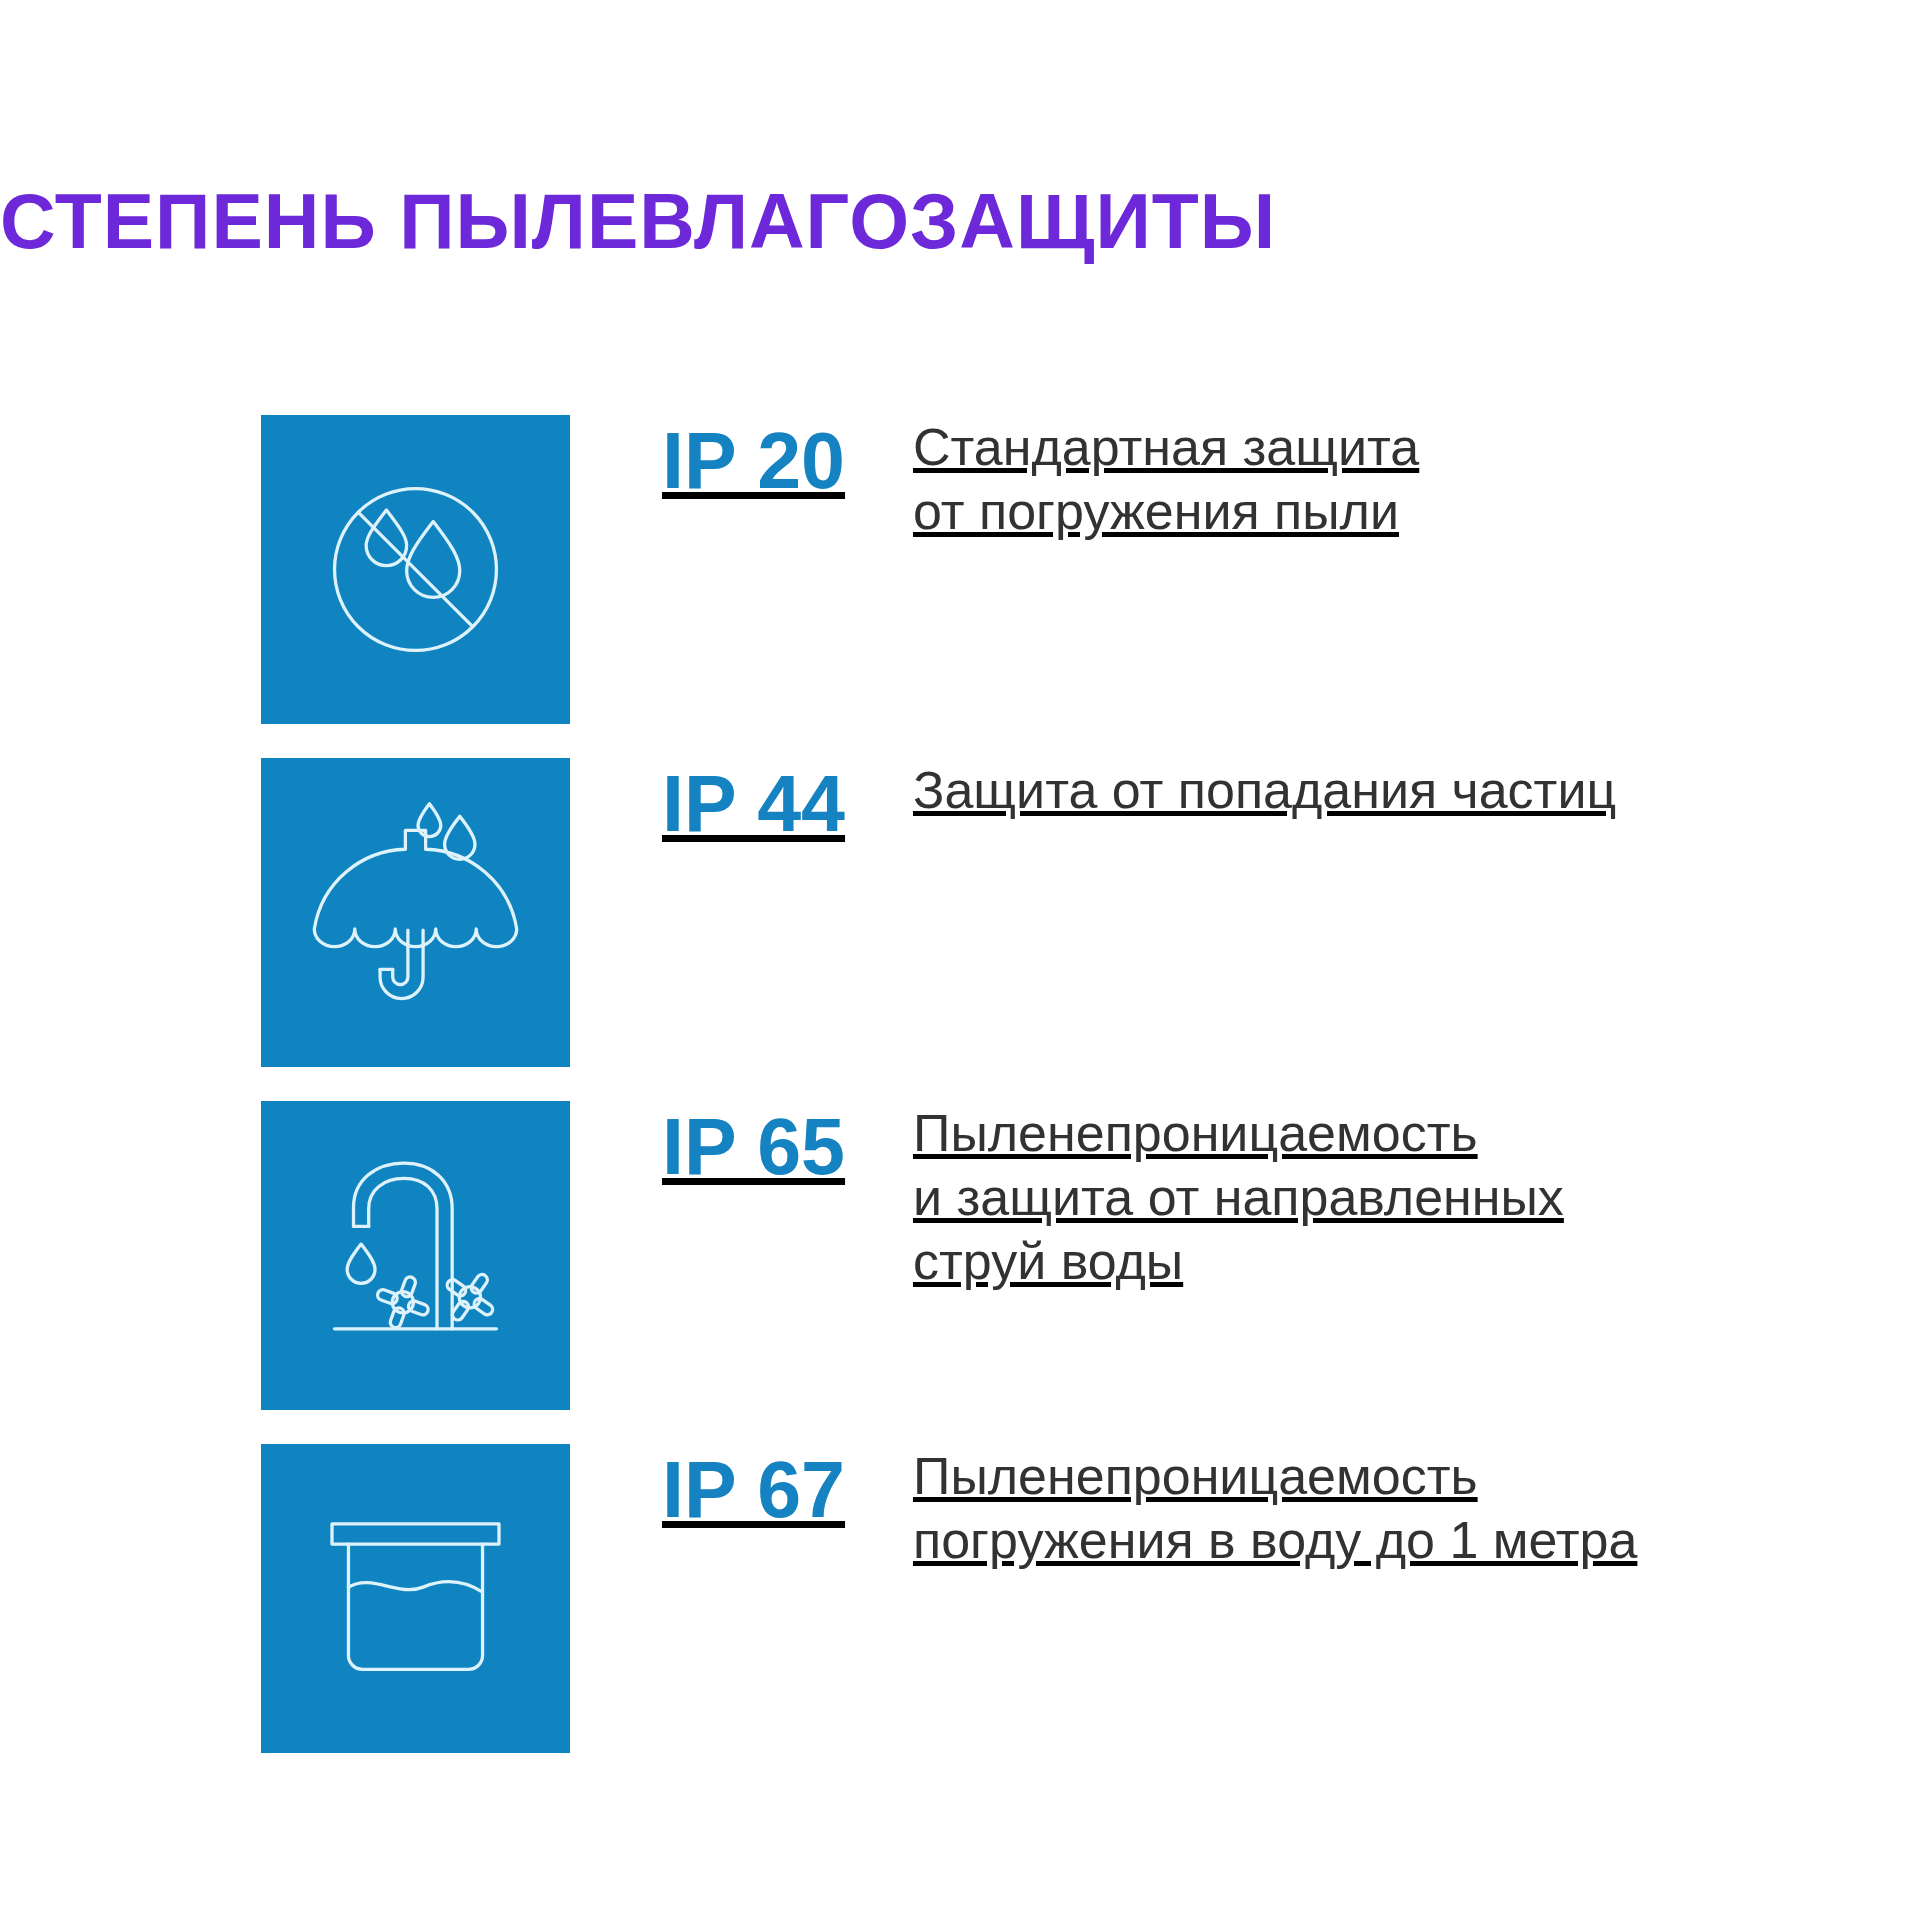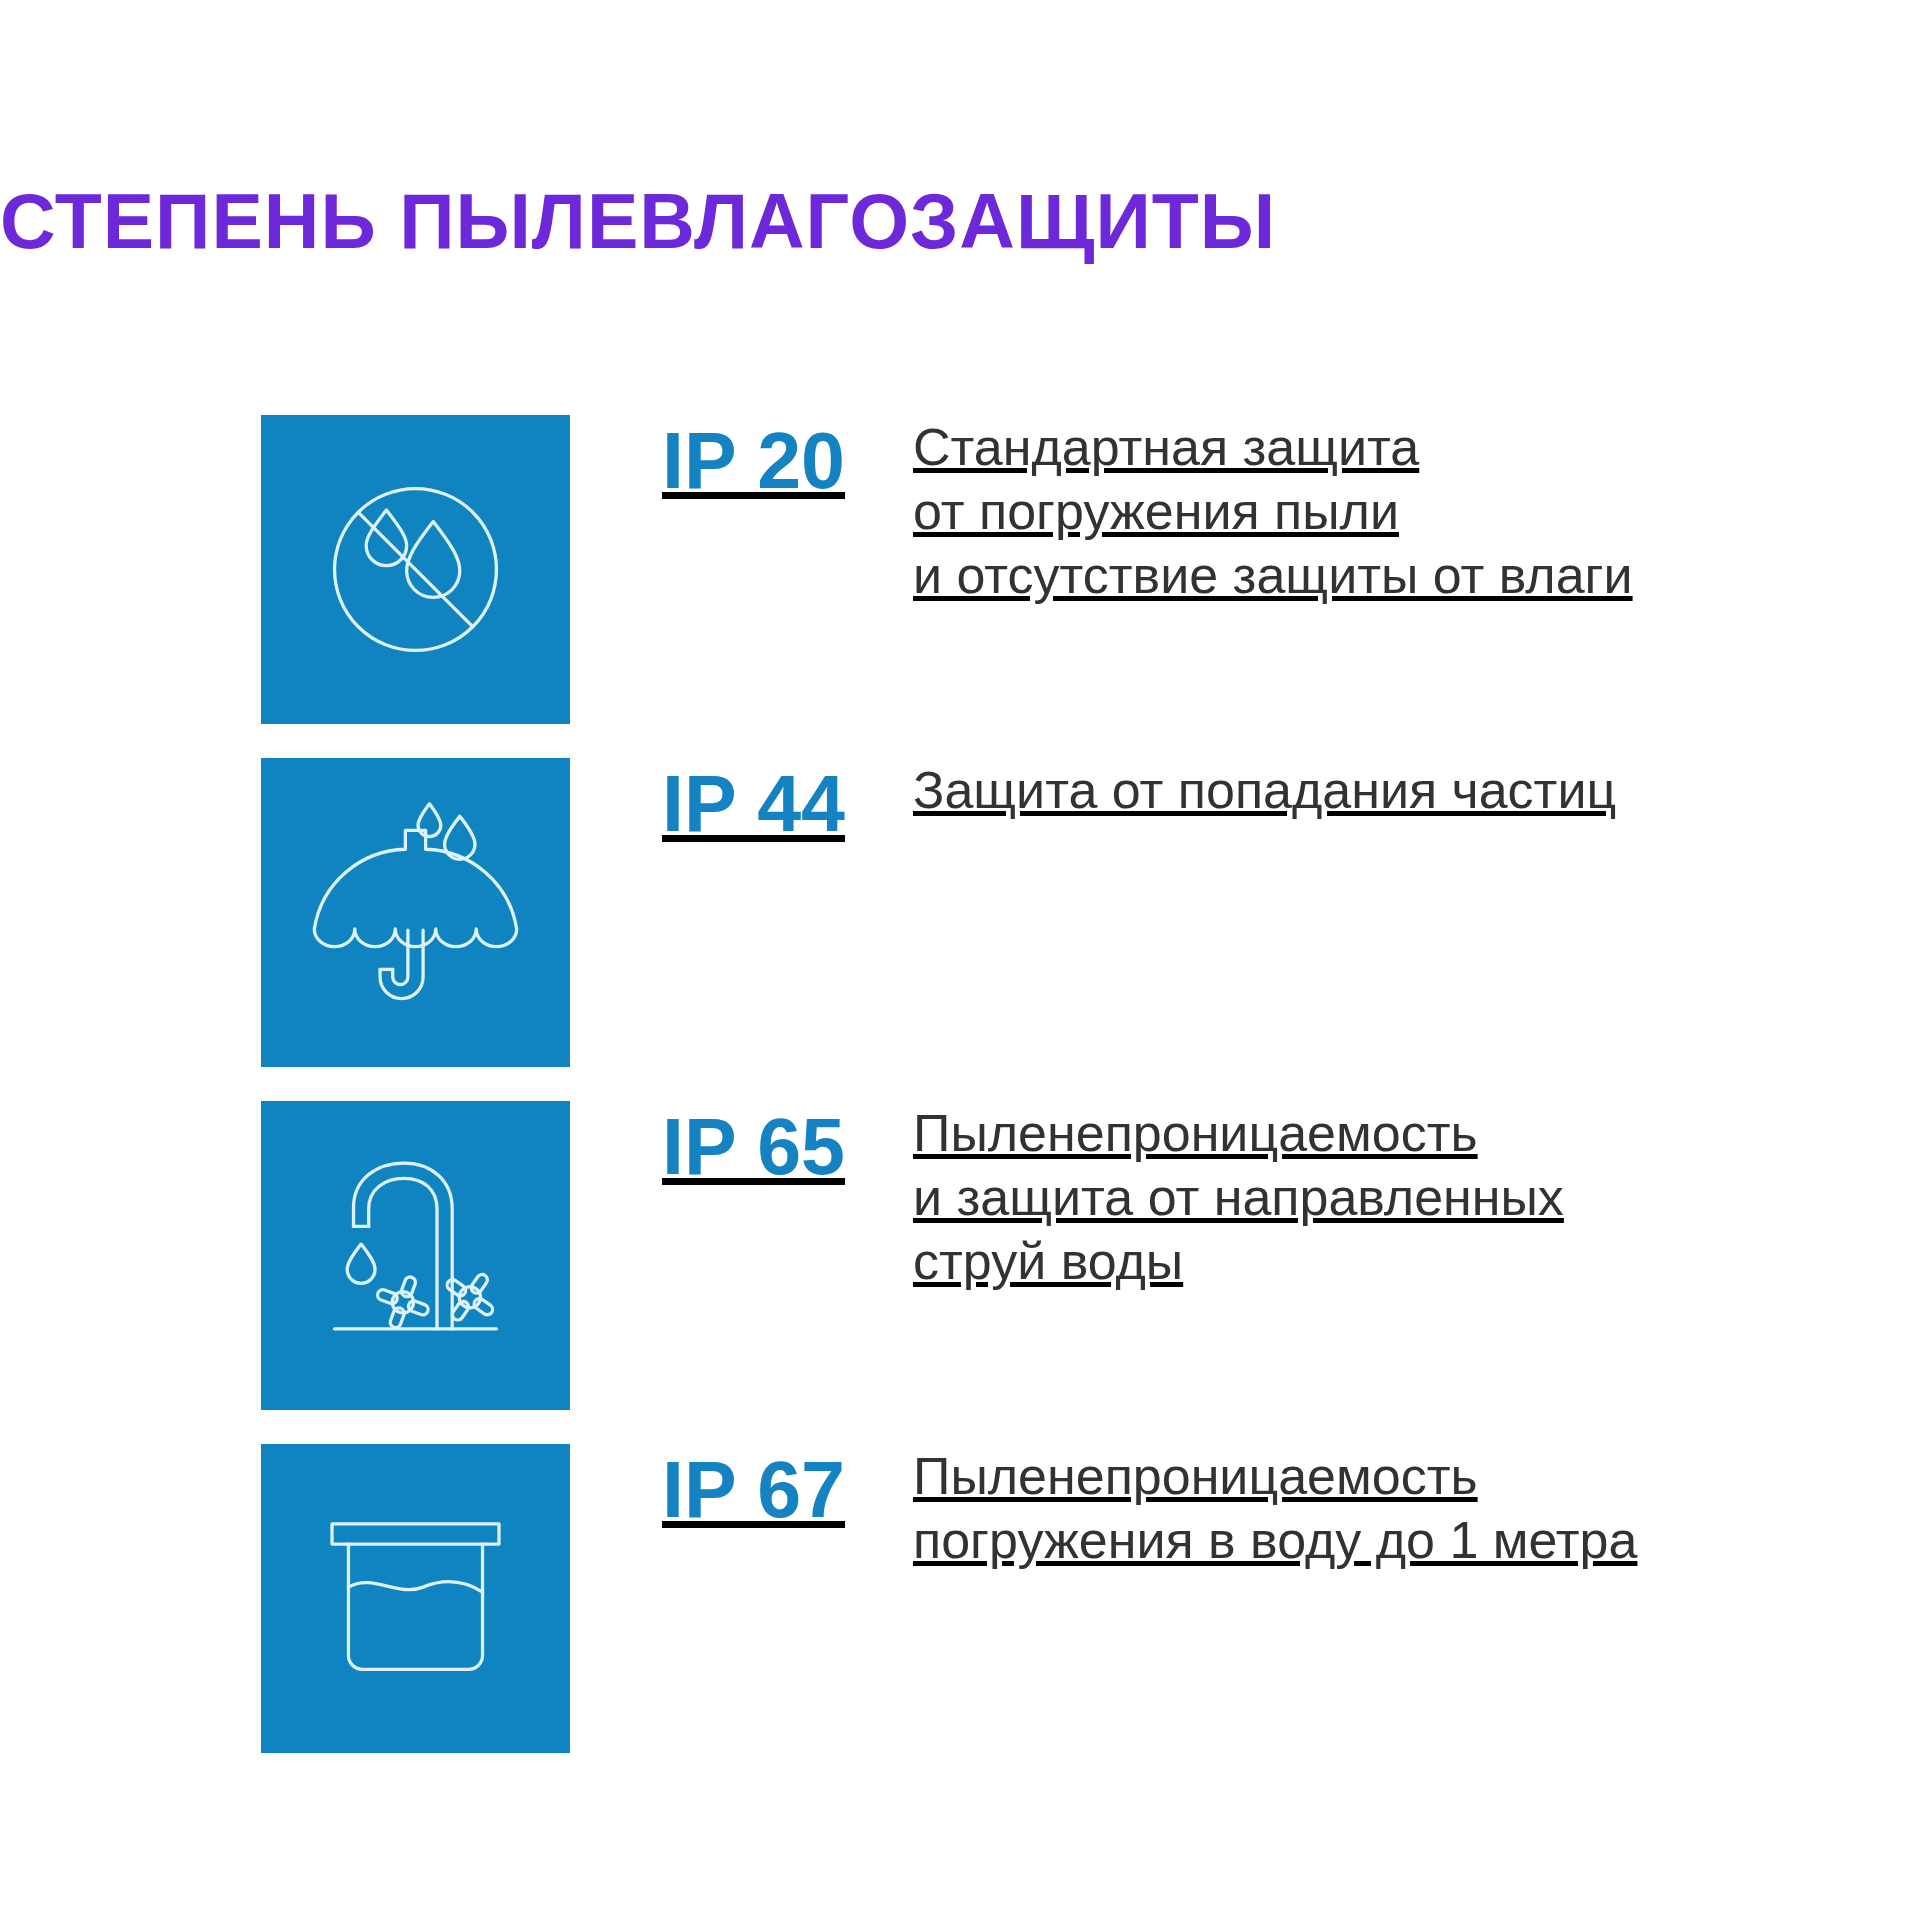--- a/index.html
+++ b/index.html
@@ -64,21 +64,20 @@
           <circle cx="50" cy="50" r="32"></circle>
           <path d="M38.5 26.5 c-5 6.5 -8 10.5 -8 14 a8 8 0 0 0 16 0 c0 -3.5 -3 -7.5 -8 -14 z"></path>
           <path d="M57 31 c-7 9 -10.5 14.5 -10.5 19.5 a10.5 10.5 0 0 0 21 0 c0 -5 -3.5 -10.5 -10.5 -19.5 z"></path>
           <line x1="27.4" y1="27.4" x2="72.6" y2="72.6"></line>
         </svg>
       </div>
       <div class="ip">IP 20</div>
       <div class="desc">
         <div>Стандартная защита</div>
         <div>от погружения пыли</div>
-        <div>и отсутствие защиты от влаги</div>
       </div>
     </div>
 
     <div class="row">
       <div class="tile">
         <svg viewBox="0 0 100 100" aria-hidden="true">
           <path d="M10 56.5 C13 38 28.5 25.5 46 25 L46 17.5 L54 17.5 L54 25 C71.5 25.5 87 38 90 56.5
                    a8 7 0 0 1 -16 0 a8 7 0 0 1 -16 0 a8 7 0 0 1 -16 0 a8 7 0 0 1 -16 0 a8 7 0 0 1 -16 0 z"></path>
           <path d="M53 57 V75.5 a8.5 8.5 0 0 1 -17 0 V72.5"></path>
           <path d="M47 57 V75.5 a3 3 0 0 1 -6 0 V72.5"></path>

